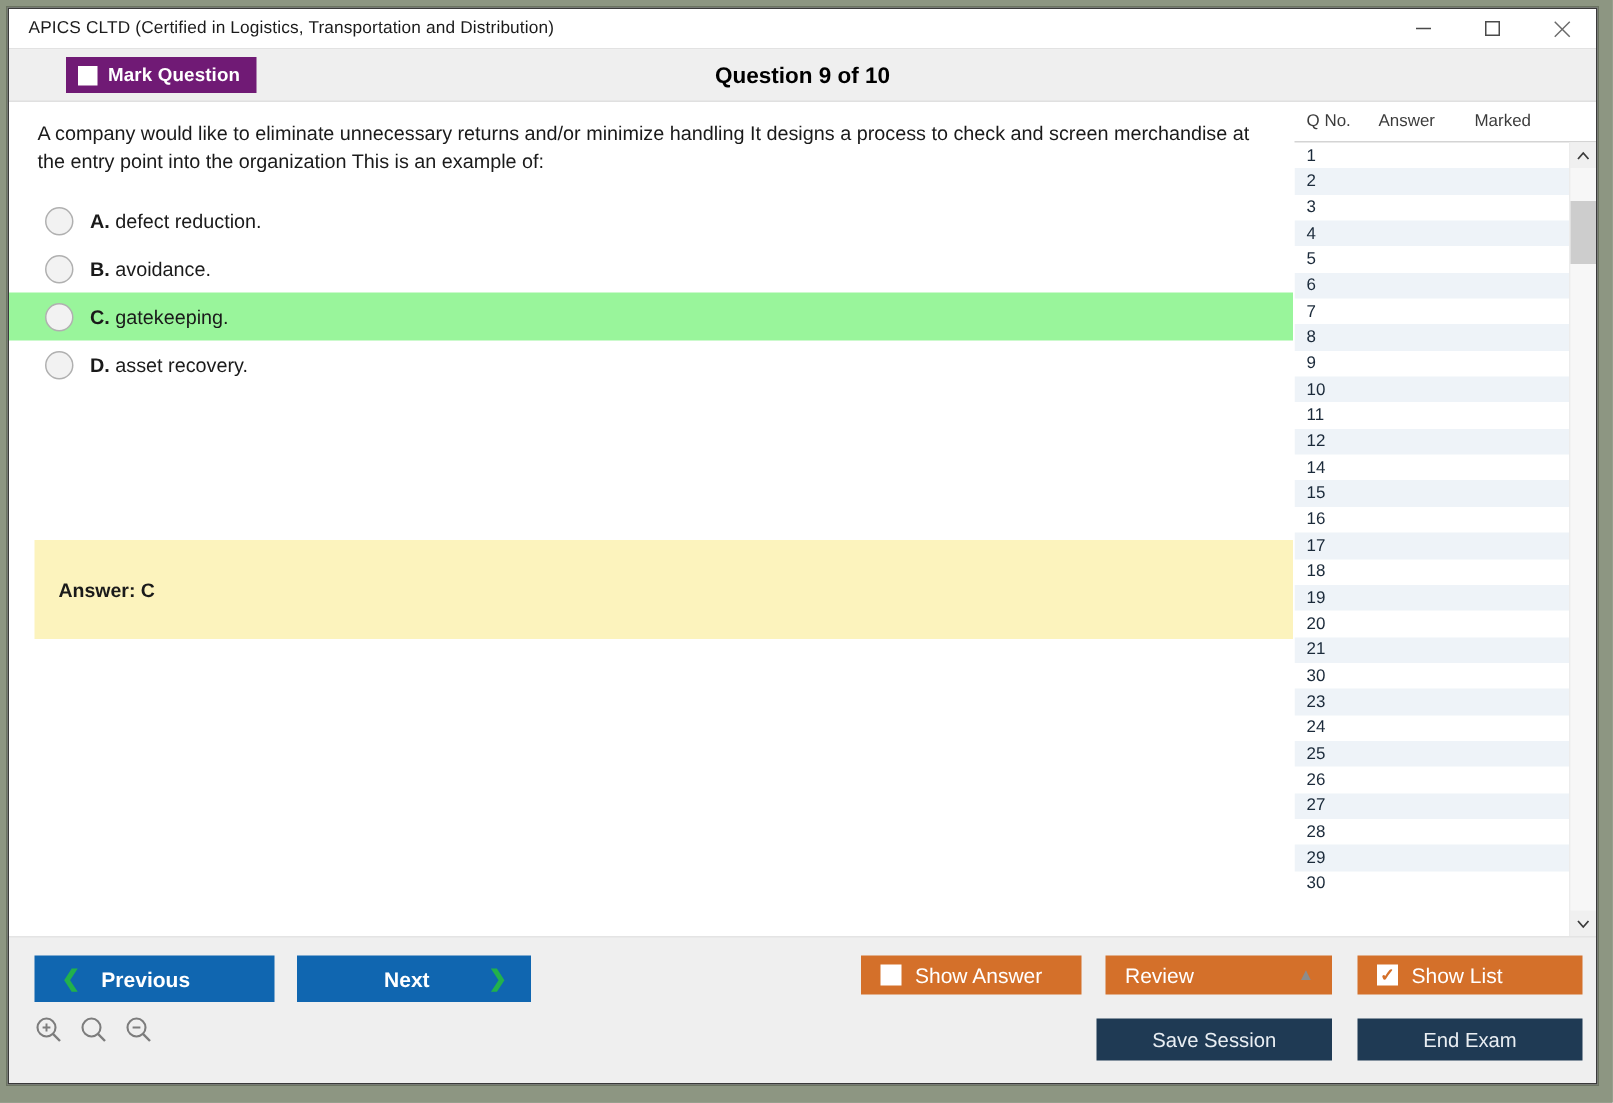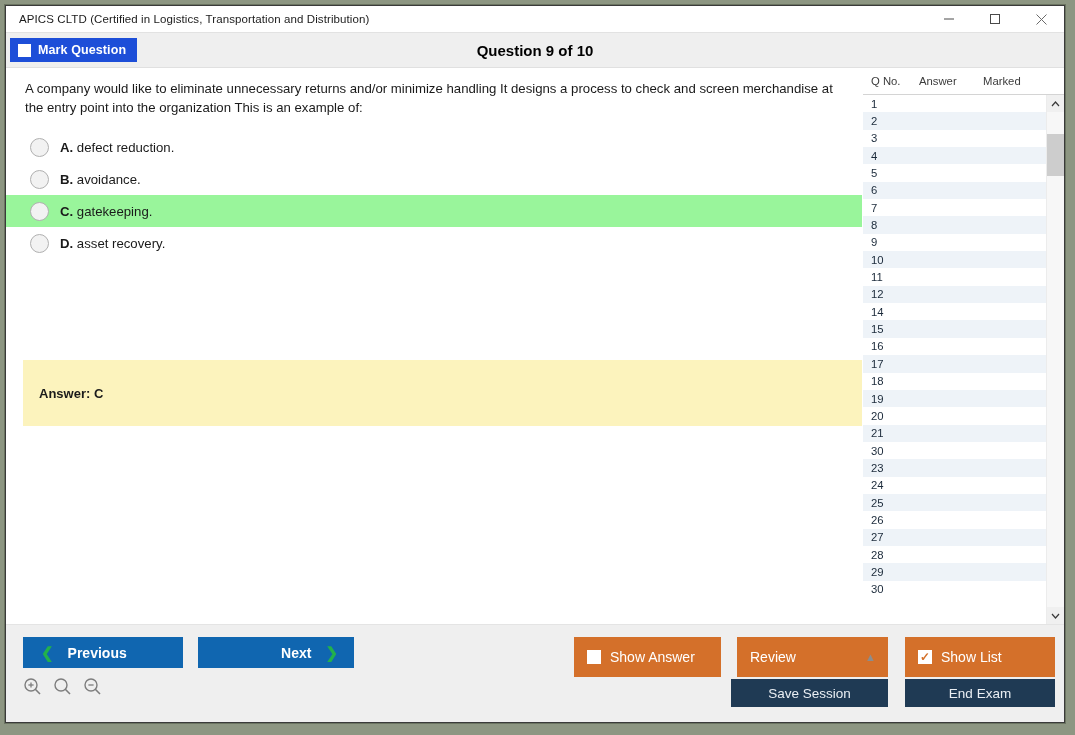--- a/index.html
+++ b/index.html
@@ -16,21 +16,21 @@
             border-bottom:1px solid #e2e2e2;box-sizing:border-box;}
   .title-text{font-size:11.5px;color:#1b1b1b;padding-left:13px;white-space:nowrap;
               letter-spacing:.1px;}
   .win-controls{margin-left:auto;display:flex;height:27px;}
   .win-btn{width:46px;height:27px;display:flex;align-items:center;justify-content:center;}
   .win-btn svg{display:block;}
 
   
   .headerbar{height:35px;flex:0 0 35px;background:#efefef;display:flex;align-items:center;
              position:relative;border-bottom:1px solid #e0e0e0;box-sizing:border-box;}
-  .mark-btn{margin-left:4px;height:24px;background:#1d4ed8;display:flex;align-items:center;
+  .mark-btn{margin-left:38px;height:24px;background:#701a75;display:flex;align-items:center;
             padding:0 11px 0 8px;cursor:pointer;}
   .mark-box{width:13px;height:13px;background:#ffffff;margin-right:7px;}
   .mark-label{color:#ffffff;font-size:12.5px;font-weight:bold;letter-spacing:.1px;}
   .q-counter{position:absolute;left:0;right:0;text-align:center;font-size:15px;
              font-weight:bold;color:#000;pointer-events:none;}
 
   
   .body-split{flex:1 1 auto;display:flex;min-height:0;background:#ffffff;}
   .qpane{flex:1 1 auto;position:relative;background:#ffffff;min-width:0;padding-left:16px;}
   .listpane{flex:0 0 201px;background:#ffffff;display:flex;flex-direction:column;
@@ -78,21 +78,21 @@
   .sb-thumb{position:absolute;left:0;right:0;top:22px;height:42px;background:#cdcdcd;}
 
   
   .footer{flex:0 0 97px;background:#efefef;position:relative;border-top:1px solid #e4e4e4;}
 
   .btn{position:absolute;display:flex;align-items:center;cursor:pointer;box-sizing:border-box;}
   .btn-blue{background:#1066b0;height:31px;}
   .btn-blue .lbl{color:#ffffff;font-size:14px;font-weight:bold;}
   .chev{color:#22b14c;font-size:15px;font-weight:bold;line-height:1;}
 
-  .btn-orange{background:#d4702a;height:40px;}
+  .btn-orange{background:#d4702a;height:26px;}
   .btn-orange .lbl{color:#ffffff;font-size:14px;}
   .ck{width:14px;height:14px;background:#ffffff;margin-right:9px;flex:0 0 14px;
       display:flex;align-items:center;justify-content:center;}
   .ck .tick{color:#d4702a;font-size:12px;font-weight:bold;line-height:1;}
   .ck.empty{background:#ffffff;}
 
   .btn-navy{background:#1f3a54;height:28px;justify-content:center;}
   .btn-navy .lbl{color:#e9eef3;font-size:13.5px;}
 
   .zoomrow{position:absolute;left:17px;top:52px;display:flex;gap:11px;align-items:center;}
@@ -338,21 +338,21 @@
       </div>
     </div>
 
     <div class="footer">
 
       <div class="btn btn-blue" style="left:17px;top:12px;width:160px;padding-left:18px;">
         <span class="chev">❮</span>
         <span class="lbl" style="margin-left:14px;">Previous</span>
       </div>
 
-      <div class="btn btn-blue" style="left:192px;top:12px;width:156px;padding-right:16px;justify-content:flex-end;">
+      <div class="btn btn-blue" style="left:192px;top:12px;width:156px;padding-right:16px;justify-content:flex-end;gap:25px;">
         <span class="lbl" style="margin-right:14px;">Next</span>
         <span class="chev">❯</span>
       </div>
 
       <div class="btn btn-orange" style="left:568px;top:12px;width:147px;padding-left:13px;">
         <span class="ck empty"></span>
         <span class="lbl">Show Answer</span>
       </div>
 
       <div class="btn btn-orange" style="left:731px;top:12px;width:151px;padding-left:13px;">

